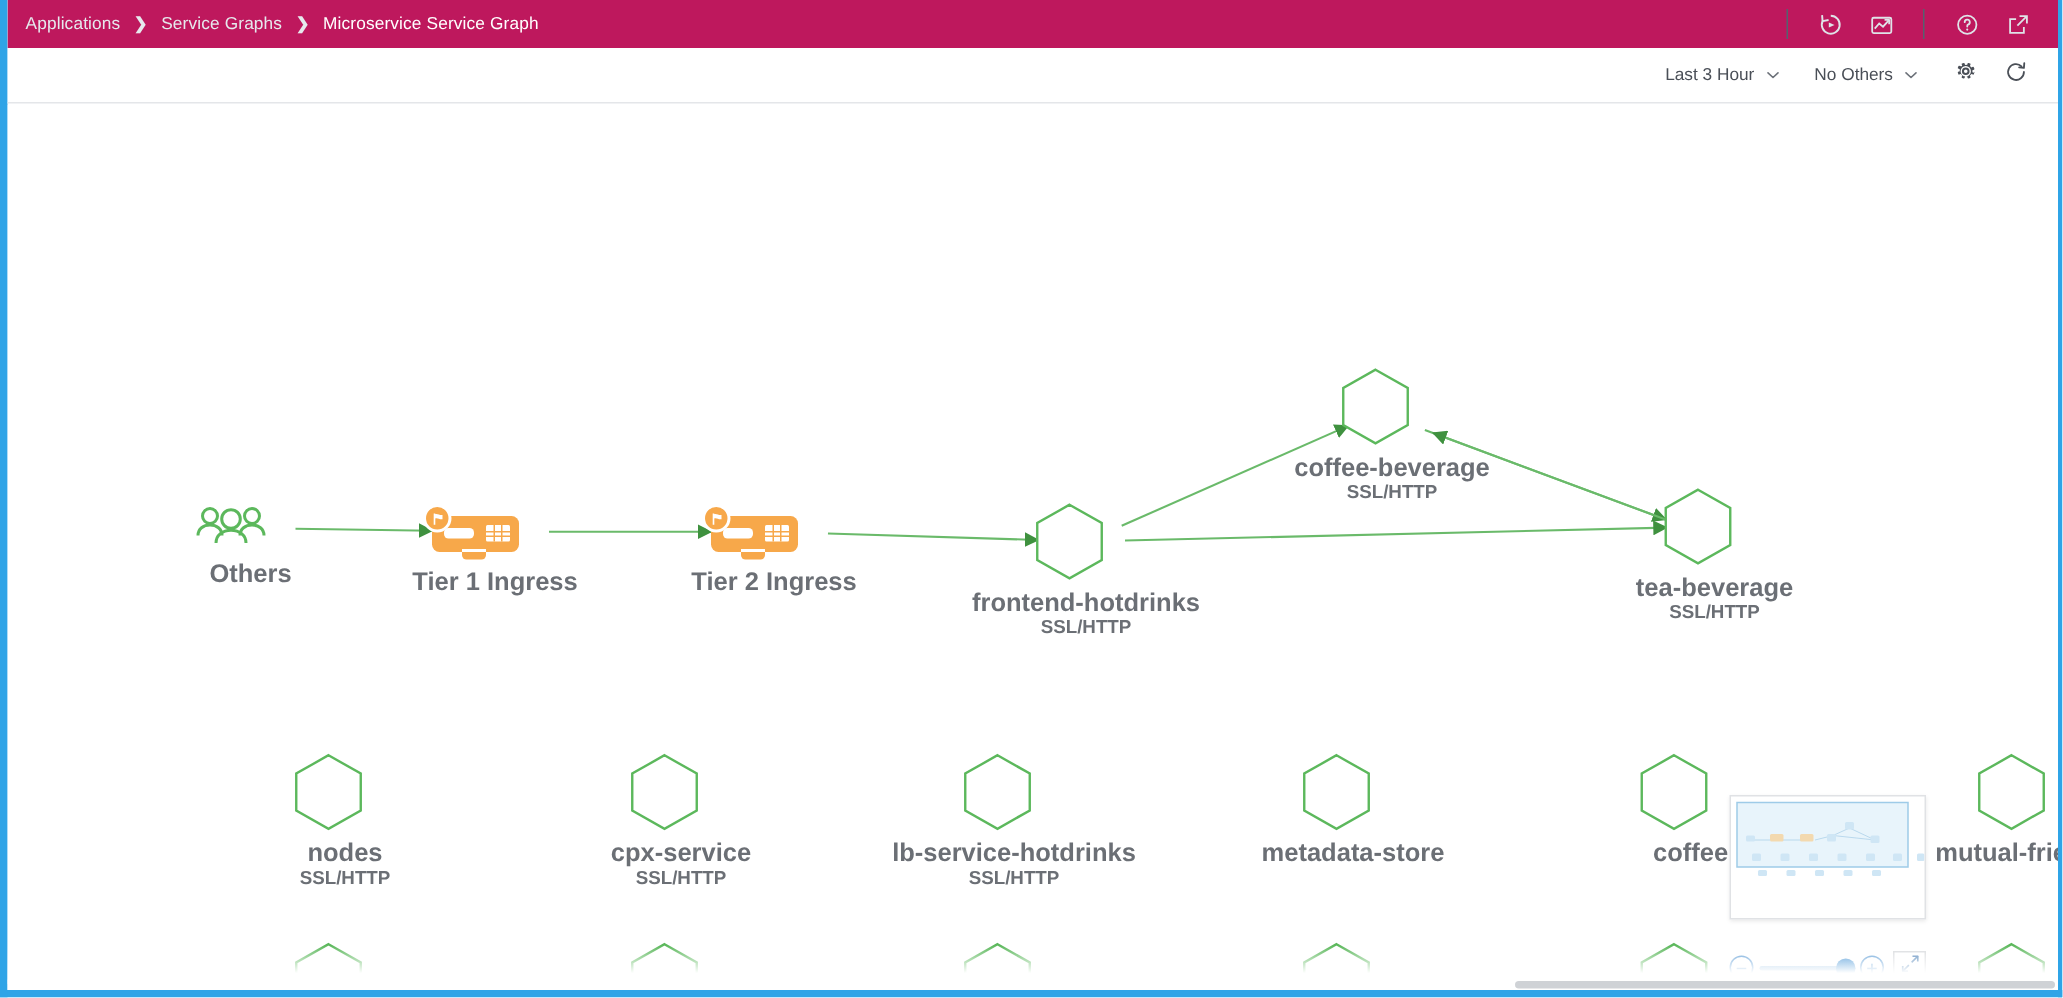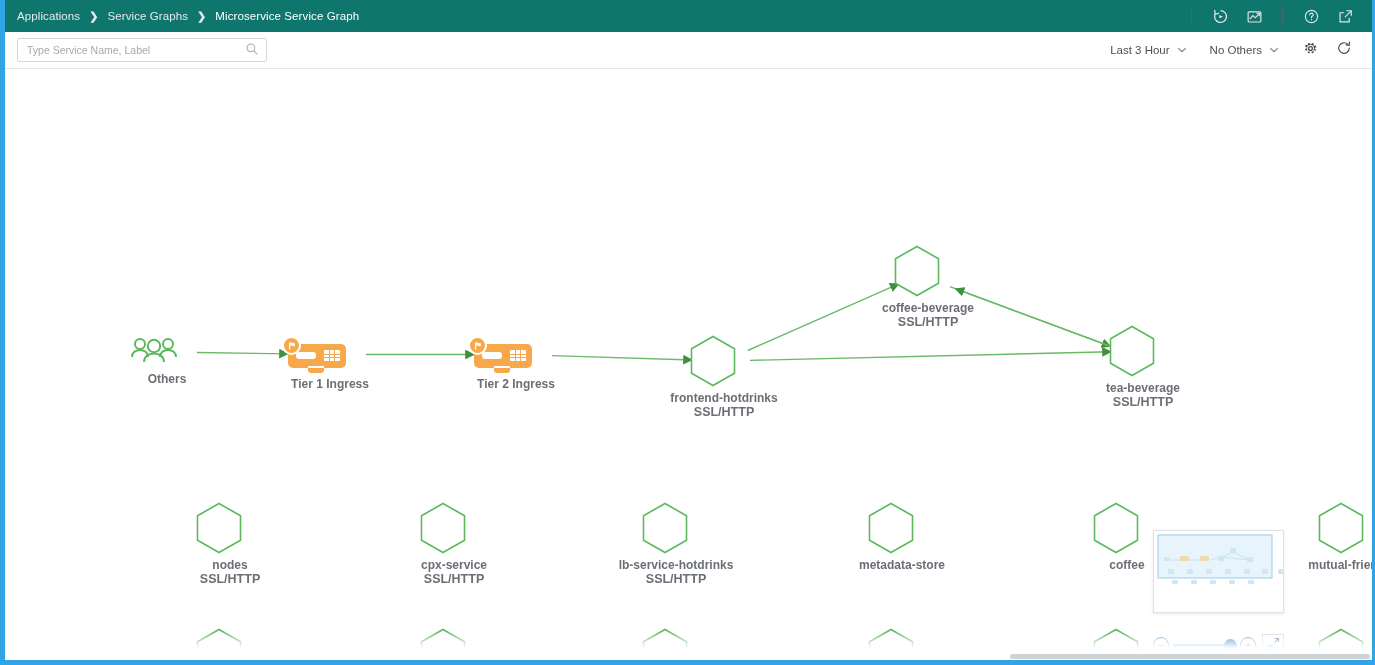--- a/index.html
+++ b/index.html
@@ -15,21 +15,21 @@
     border-left: 5px solid #2fa4e7;
     border-bottom: 5px solid #2fa4e7;
     border-right: 3px solid #2fa4e7;
     background: #fff;
     overflow: hidden;
   }
 
   
   .topbar {
     position: absolute; top: 0; left: 0; right: 0; height: 32px;
-    background: #0f766e;
+    background: #be185d;
     display: flex; align-items: center;
     padding: 0 10px 0 12px;
     color: #dfe3e8;
   }
   .crumbs { display: flex; align-items: center; gap: 0; flex: 1; }
   .crumb {
     font-size: 11.5px; color: #e6e9ed; white-space: nowrap; letter-spacing: .1px;
   }
   .crumb.active { color: #ffffff; }
   .crumb-sep {
@@ -107,21 +107,21 @@
   .node {
     position: absolute;
     display: flex; flex-direction: column; align-items: center;
     cursor: pointer;
     width: 0;
   }
   .node .glyph { position: relative; }
   .hex { display: block; }
   .nlabel {
     margin-top: 5px;
-    font-size: 12px; font-weight: bold; color: #6b6f75;
+    font-size: 17px; font-weight: bold; color: #6b6f75;
     text-align: center; white-space: nowrap; line-height: 1.12;
   }
   .nsub {
     font-size: 12.5px; font-weight: bold; color: #6b6f75;
     text-align: center; white-space: nowrap; line-height: 1.12;
   }
 
   
   .ingress { position: relative; width: 64px; height: 34px; }
   .ingress .body {
@@ -250,29 +250,20 @@
         <svg width="17" height="17" viewBox="0 0 20 20" fill="none" stroke="#dfe3e8" stroke-width="1.4">
           <path d="M11 3.2h5.8V9"></path>
           <path d="M16.4 3.6 L9.3 10.7"></path>
           <path d="M14.4 11.8v4.6H3.6V5.6h4.7"></path>
         </svg>
       </div>
     </div>
   </div>
 
   <div class="filterbar">
-    <div class="search-wrap">
-      <input class="search-input" type="text" placeholder="Type Service Name, Label" style="">
-      <span class="search-icon-btn">
-        <svg width="14" height="14" viewBox="0 0 16 16" fill="none" stroke="#a8abaf" stroke-width="1.2">
-          <circle cx="6.7" cy="6.7" r="4.5"></circle>
-          <path d="M10.2 10.2 L14 14" stroke-linecap="round"></path>
-        </svg>
-      </span>
-    </div>
 
     <div class="fb-right">
       <div class="fb-drop">
         <span>Last 3 Hour</span>
         <span class="caret">
           <svg width="10" height="10" viewBox="0 0 12 12" fill="none" stroke="#6d727a" stroke-width="1.3">
             <path d="M2 4.3 L6 8 L10 4.3" stroke-linecap="round" stroke-linejoin="round"></path>
           </svg>
         </span>
       </div>

